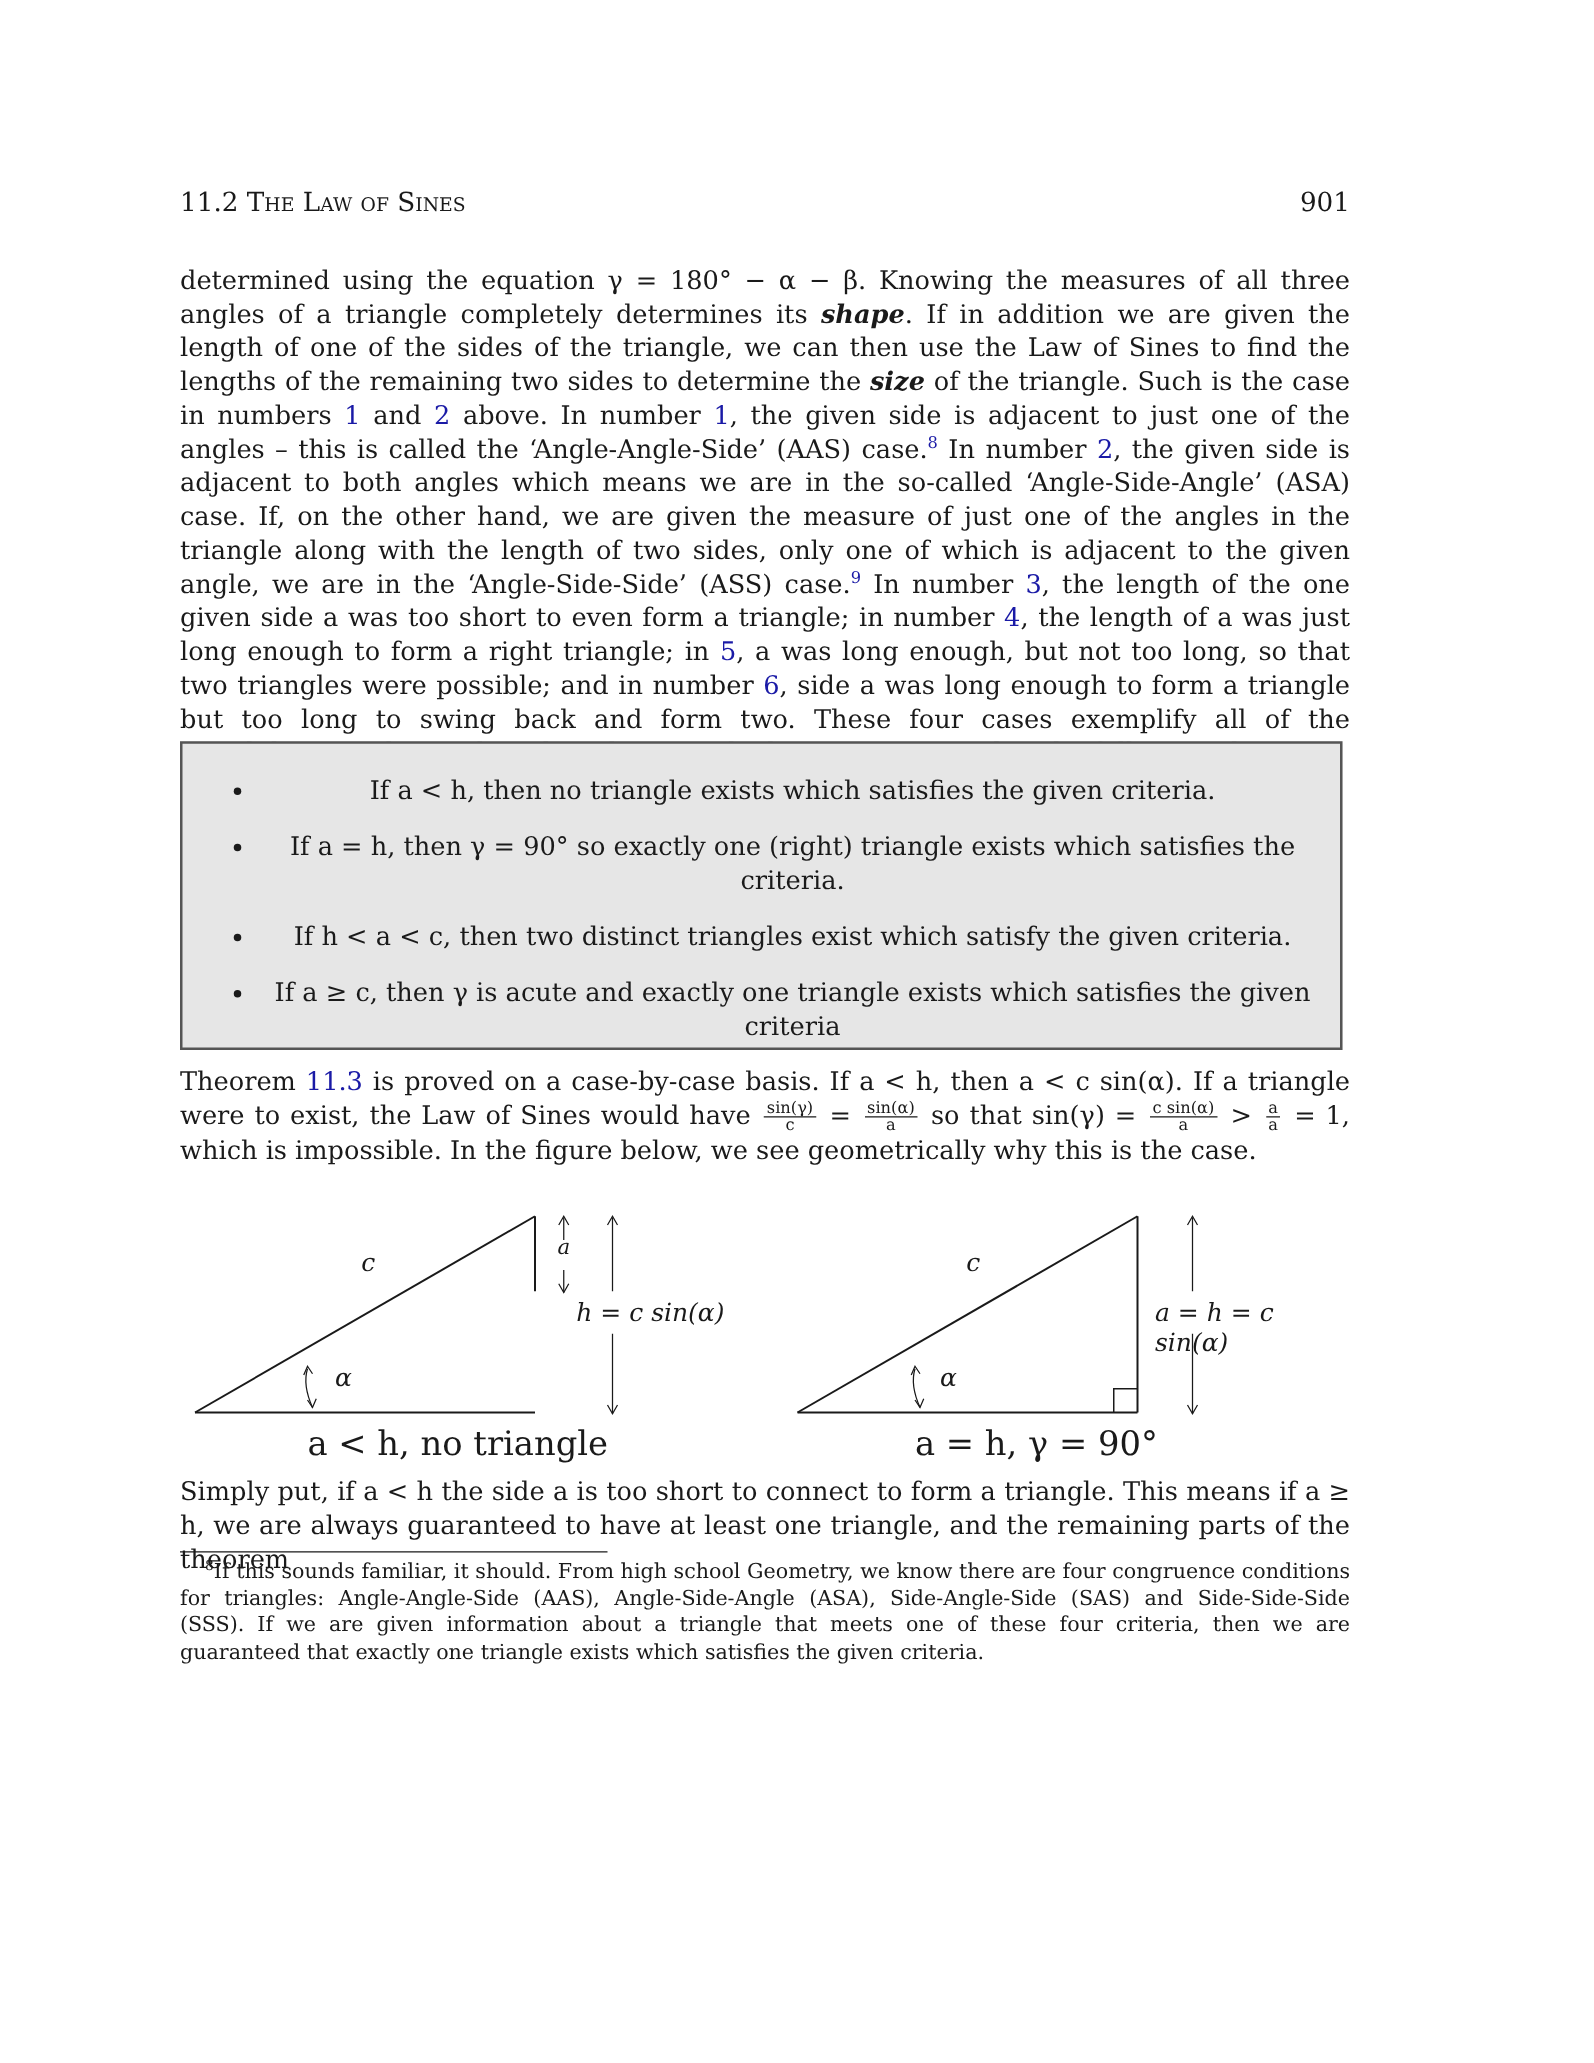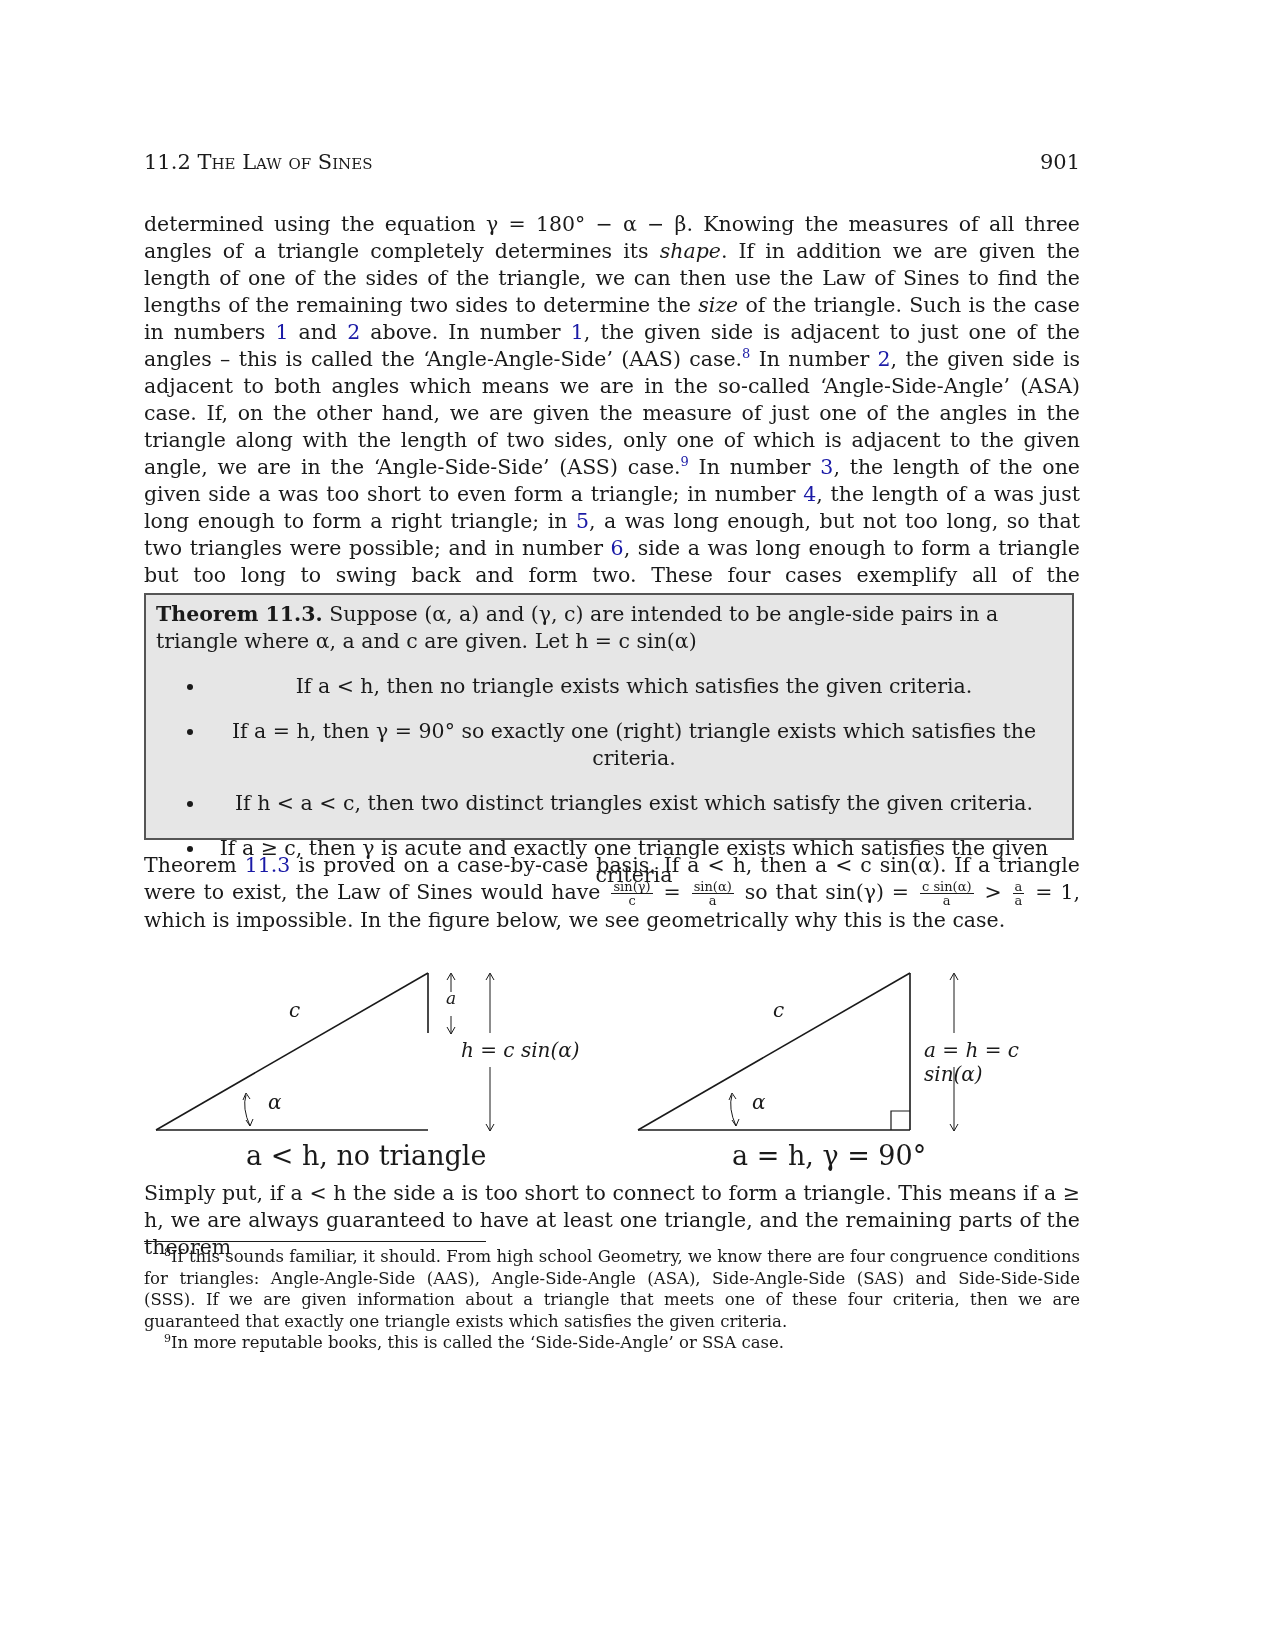--- a/index.html
+++ b/index.html
@@ -20,36 +20,35 @@
   .frac span { display: block; }
   .frac .num { border-bottom: 1px solid #1a1a1a; padding: 0 2px; }
   .figure { position: absolute; left: 144px; top: 960px; width: 936px; height: 210px; }
   .fig-label { position: absolute; font-size: 20px; font-style: italic; }
   .caption { position: absolute; font-size: 27px; }
   .p3 { top: 1180px; }
   .fn-rule { position: absolute; left: 144px; top: 1241px; width: 342px; height: 0; border-top: 1px solid #1a1a1a; }
   .footnotes { position: absolute; left: 144px; top: 1246px; width: 936px; font-size: 16.5px; line-height: 21.5px; text-align: justify; }
   .fn { text-indent: 20px; margin: 0; }
   .fn sup { font-size: 11px; vertical-align: 6px; }
-  i { font-style: italic; }
+  i { font-style: italic; font-weight: bold; }
 </style>
 </head>
 <body>
 
 <div class="page">
 
   <div class="running-head">
     <span><span>11.2</span> <span class="sc">The Law of Sines</span></span>
     <span>901</span>
   </div>
 
   <div class="body-text p1"><span>determined using the equation γ = 180° − α − β. Knowing the measures of all three angles of a triangle completely determines its </span><i>shape</i><span>. If in addition we are given the length of one of the sides of the triangle, we can then use the Law of Sines to find the lengths of the remaining two sides to determine the </span><i>size</i><span> of the triangle. Such is the case in numbers </span><a class="ref">1</a><span> and </span><a class="ref">2</a><span> above. In number </span><a class="ref">1</a><span>, the given side is adjacent to just one of the angles – this is called the ‘Angle-Angle-Side’ (AAS) case.</span><sup><a class="ref">8</a></sup><span> In number </span><a class="ref">2</a><span>, the given side is adjacent to both angles which means we are in the so-called ‘Angle-Side-Angle’ (ASA) case. If, on the other hand, we are given the measure of just one of the angles in the triangle along with the length of two sides, only one of which is adjacent to the given angle, we are in the ‘Angle-Side-Side’ (ASS) case.</span><sup><a class="ref">9</a></sup><span> In number </span><a class="ref">3</a><span>, the length of the one given side a was too short to even form a triangle; in number </span><a class="ref">4</a><span>, the length of a was just long enough to form a right triangle; in </span><a class="ref">5</a><span>, a was long enough, but not too long, so that two triangles were possible; and in number </span><a class="ref">6</a><span>, side a was long enough to form a triangle but too long to swing back and form two. These four cases exemplify all of the possibilities in the Angle-Side-Side case which are summarized in the following theorem.</span></div>
 
   <div class="theorem-box">
-    <div><span class="theorem-title">Theorem 11.3.</span> <span>Suppose (α, a) and (γ, c) are intended to be angle-side pairs in a triangle where α, a and c are given. Let h = c sin(α)</span></div>
     <ul>
       <li>If a &lt; h, then no triangle exists which satisfies the given criteria.</li>
       <li>If a = h, then γ = 90° so exactly one (right) triangle exists which satisfies the criteria.</li>
       <li>If h &lt; a &lt; c, then two distinct triangles exist which satisfy the given criteria.</li>
       <li>If a ≥ c, then γ is acute and exactly one triangle exists which satisfies the given criteria</li>
     </ul>
   </div>
 
   <div class="body-text p2"><span>Theorem </span><a class="ref">11.3</a><span> is proved on a case-by-case basis. If a &lt; h, then a &lt; c sin(α). If a triangle were to exist, the Law of Sines would have </span><span class="frac"><span class="num">sin(γ)</span><span>c</span></span><span> = </span><span class="frac"><span class="num">sin(α)</span><span>a</span></span><span> so that sin(γ) = </span><span class="frac"><span class="num">c sin(α)</span><span>a</span></span><span> &gt; </span><span class="frac"><span class="num">a</span><span>a</span></span><span> = 1, which is impossible. In the figure below, we see geometrically why this is the case.</span></div>
 
@@ -98,16 +97,15 @@
     <span class="fig-label" style="left:780px;top:78px;">a = h = c sin(α)</span>
     <span class="caption" style="left:588px;top:180px;text-align:right;">a = h, γ = 90°</span>
   </div>
 
   <div class="body-text p3">Simply put, if a &lt; h the side a is too short to connect to form a triangle. This means if a ≥ h, we are always guaranteed to have at least one triangle, and the remaining parts of the theorem</div>
 
   <div class="fn-rule"></div>
 
   <div class="footnotes">
     <p class="fn"><sup>8</sup><span>If this sounds familiar, it should. From high school Geometry, we know there are four congruence conditions for triangles: Angle-Angle-Side (AAS), Angle-Side-Angle (ASA), Side-Angle-Side (SAS) and Side-Side-Side (SSS). If we are given information about a triangle that meets one of these four criteria, then we are guaranteed that exactly one triangle exists which satisfies the given criteria.</span></p>
-    <p class="fn"><sup>9</sup><span>In more reputable books, this is called the ‘Side-Side-Angle’ or SSA case.</span></p>
   </div>
 
 </div>
 
 </body></html>

